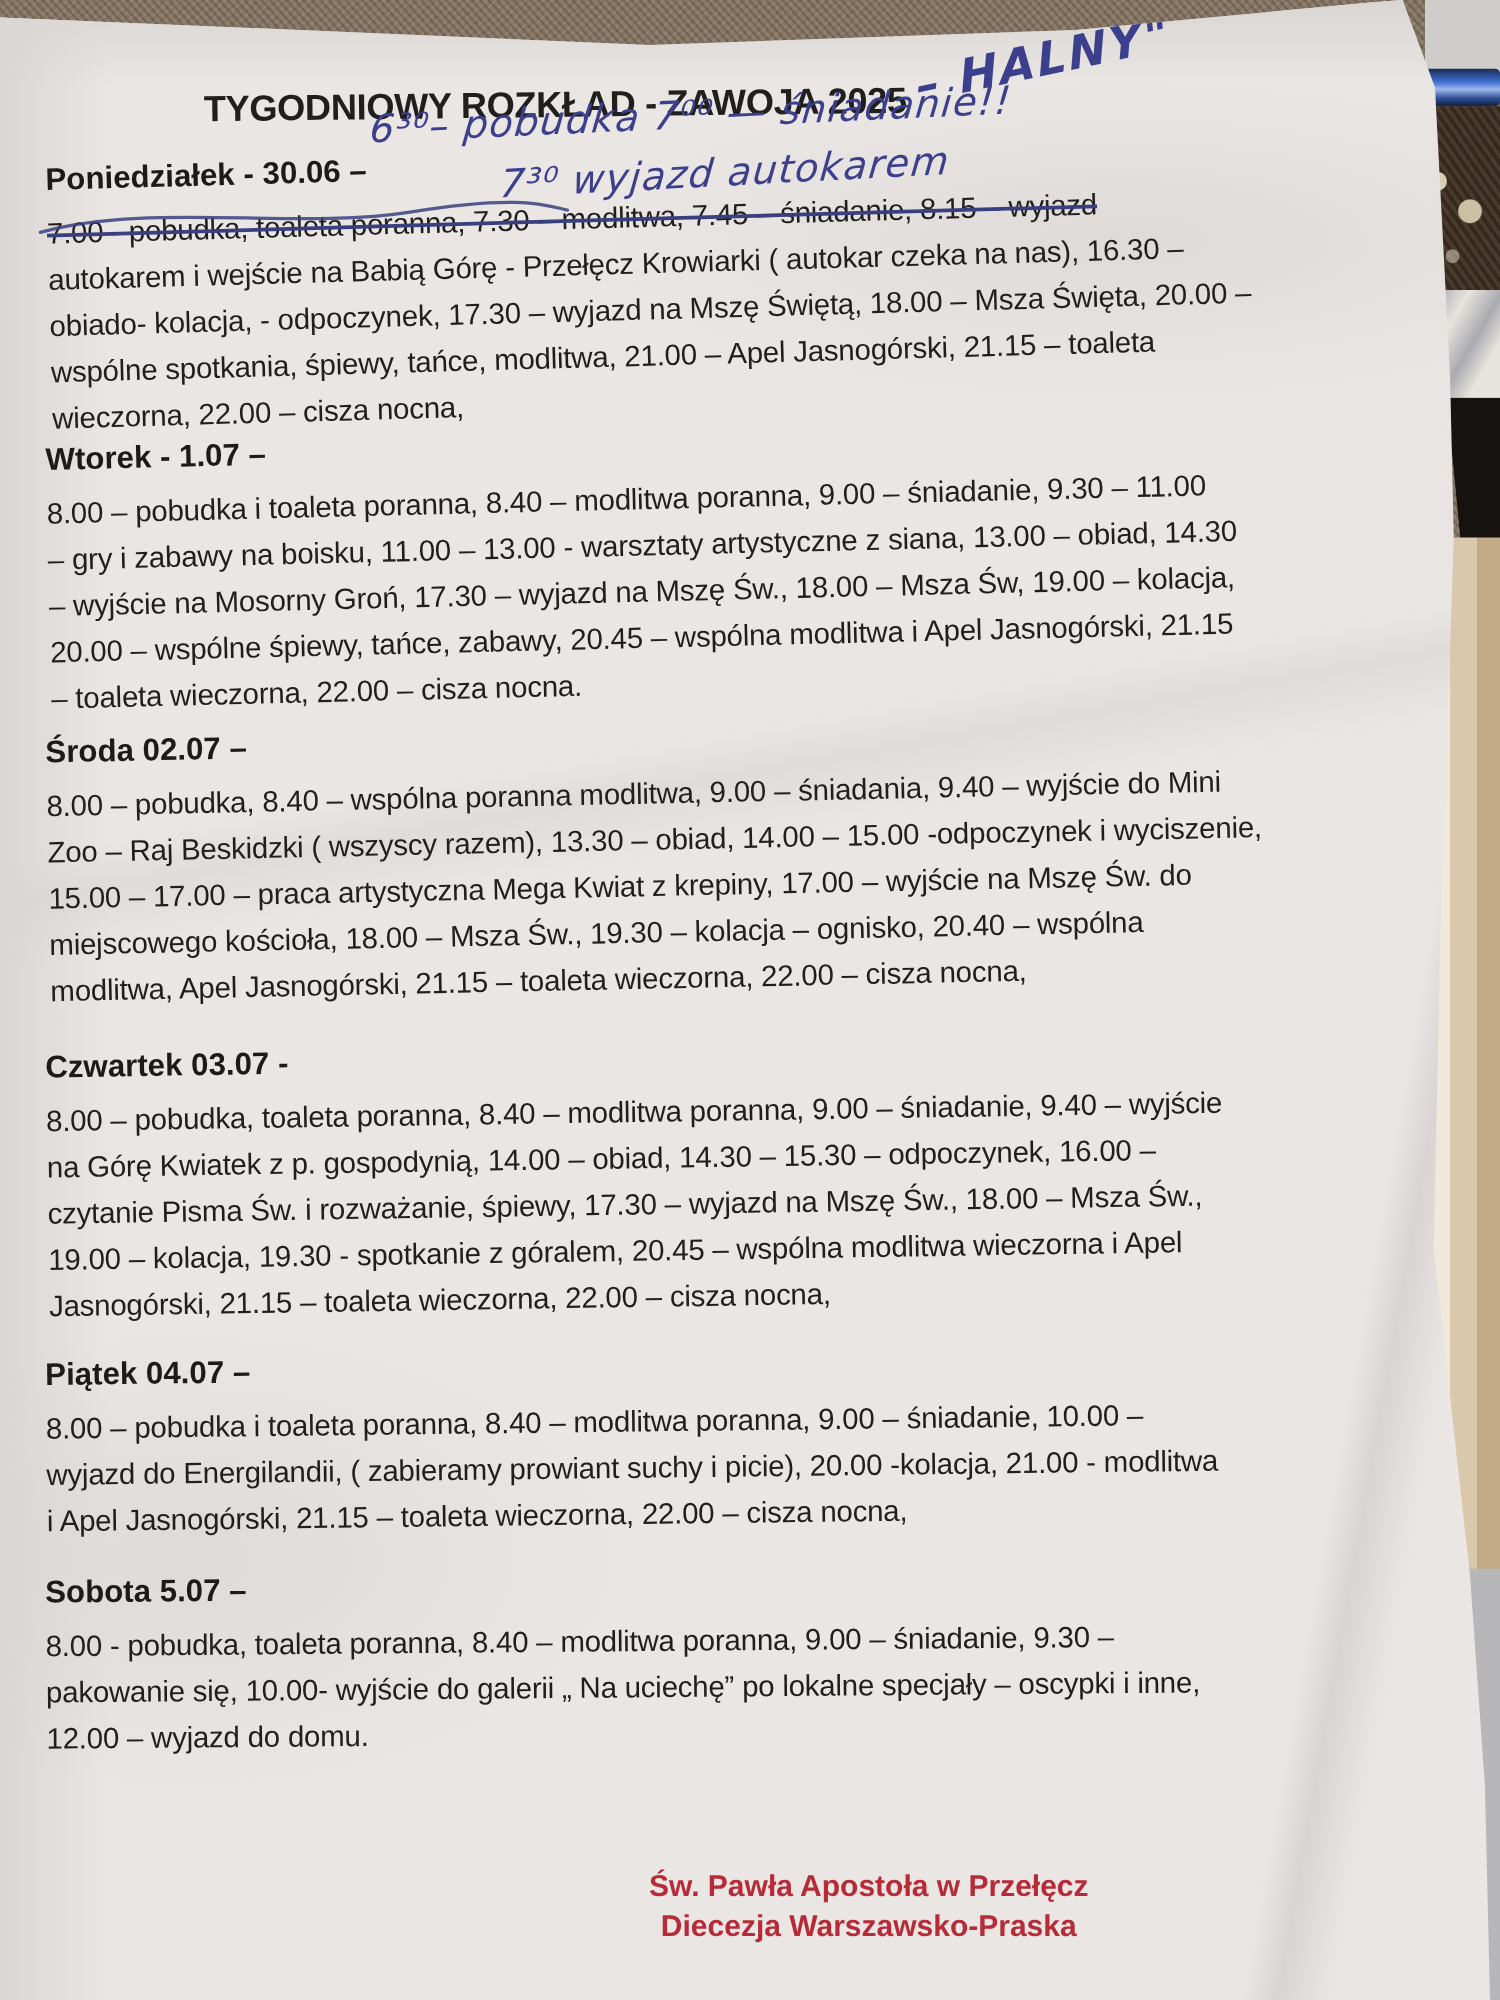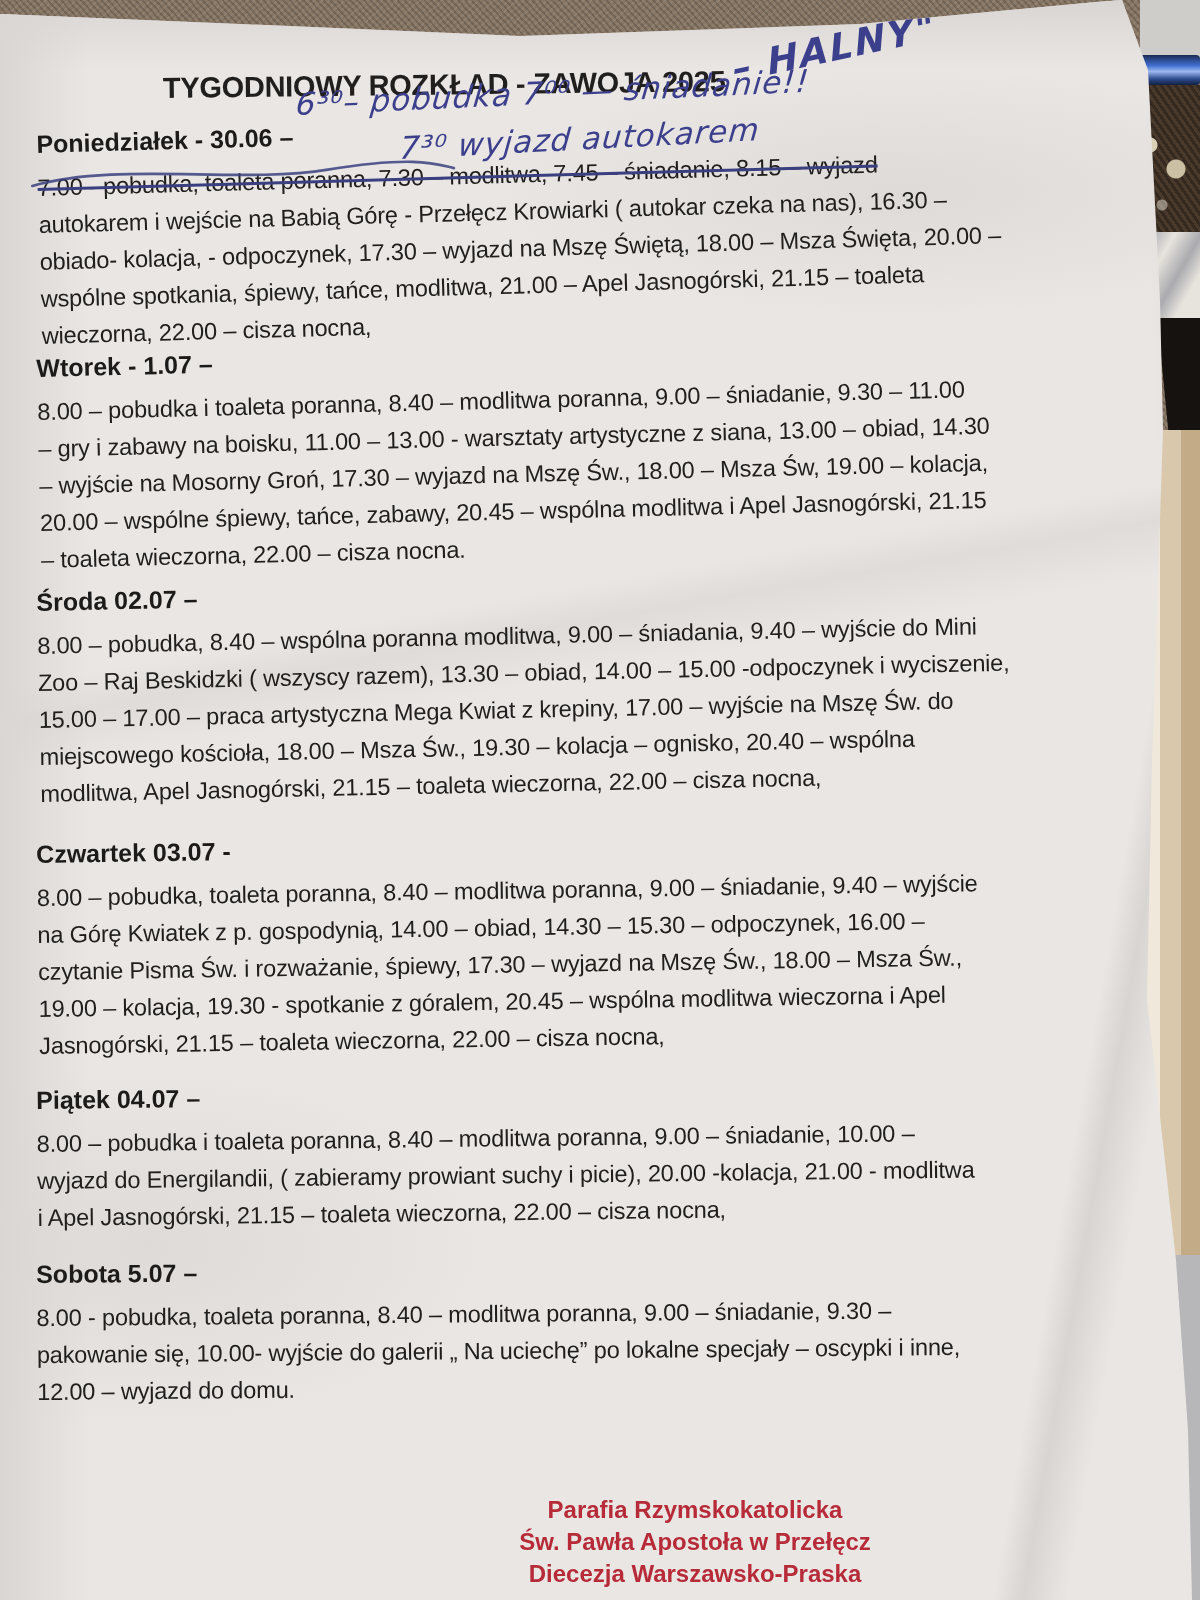--- a/index.html
+++ b/index.html
@@ -138,18 +138,17 @@
       </section>
       <section class="day" style="top: 1260px; transform: rotate(-0.5deg);">
         <h2 class="day-heading">Sobota 5.07 –</h2>
         <div class="schedule-line"><span>8.00 - pobudka, toaleta poranna, 8.40 – modlitwa poranna, 9.00 – śniadanie, 9.30 –</span></div>
         <div class="schedule-line"><span>pakowanie się, 10.00- wyjście do galerii  „ Na uciechę” po lokalne specjały – oscypki i inne,</span></div>
         <div class="schedule-line"><span>12.00 – wyjazd do domu.</span></div>
       </section>
     </div>
 
   <div id="footer">
-    <div class="footer-line">Parafia Rzymskokatolicka</div>
     <div class="footer-line">Św. Pawła Apostoła w Przełęcz</div>
     <div class="footer-line">Diecezja Warszawsko-Praska</div>
   </div>
 
 </div>
 
 </body></html>

